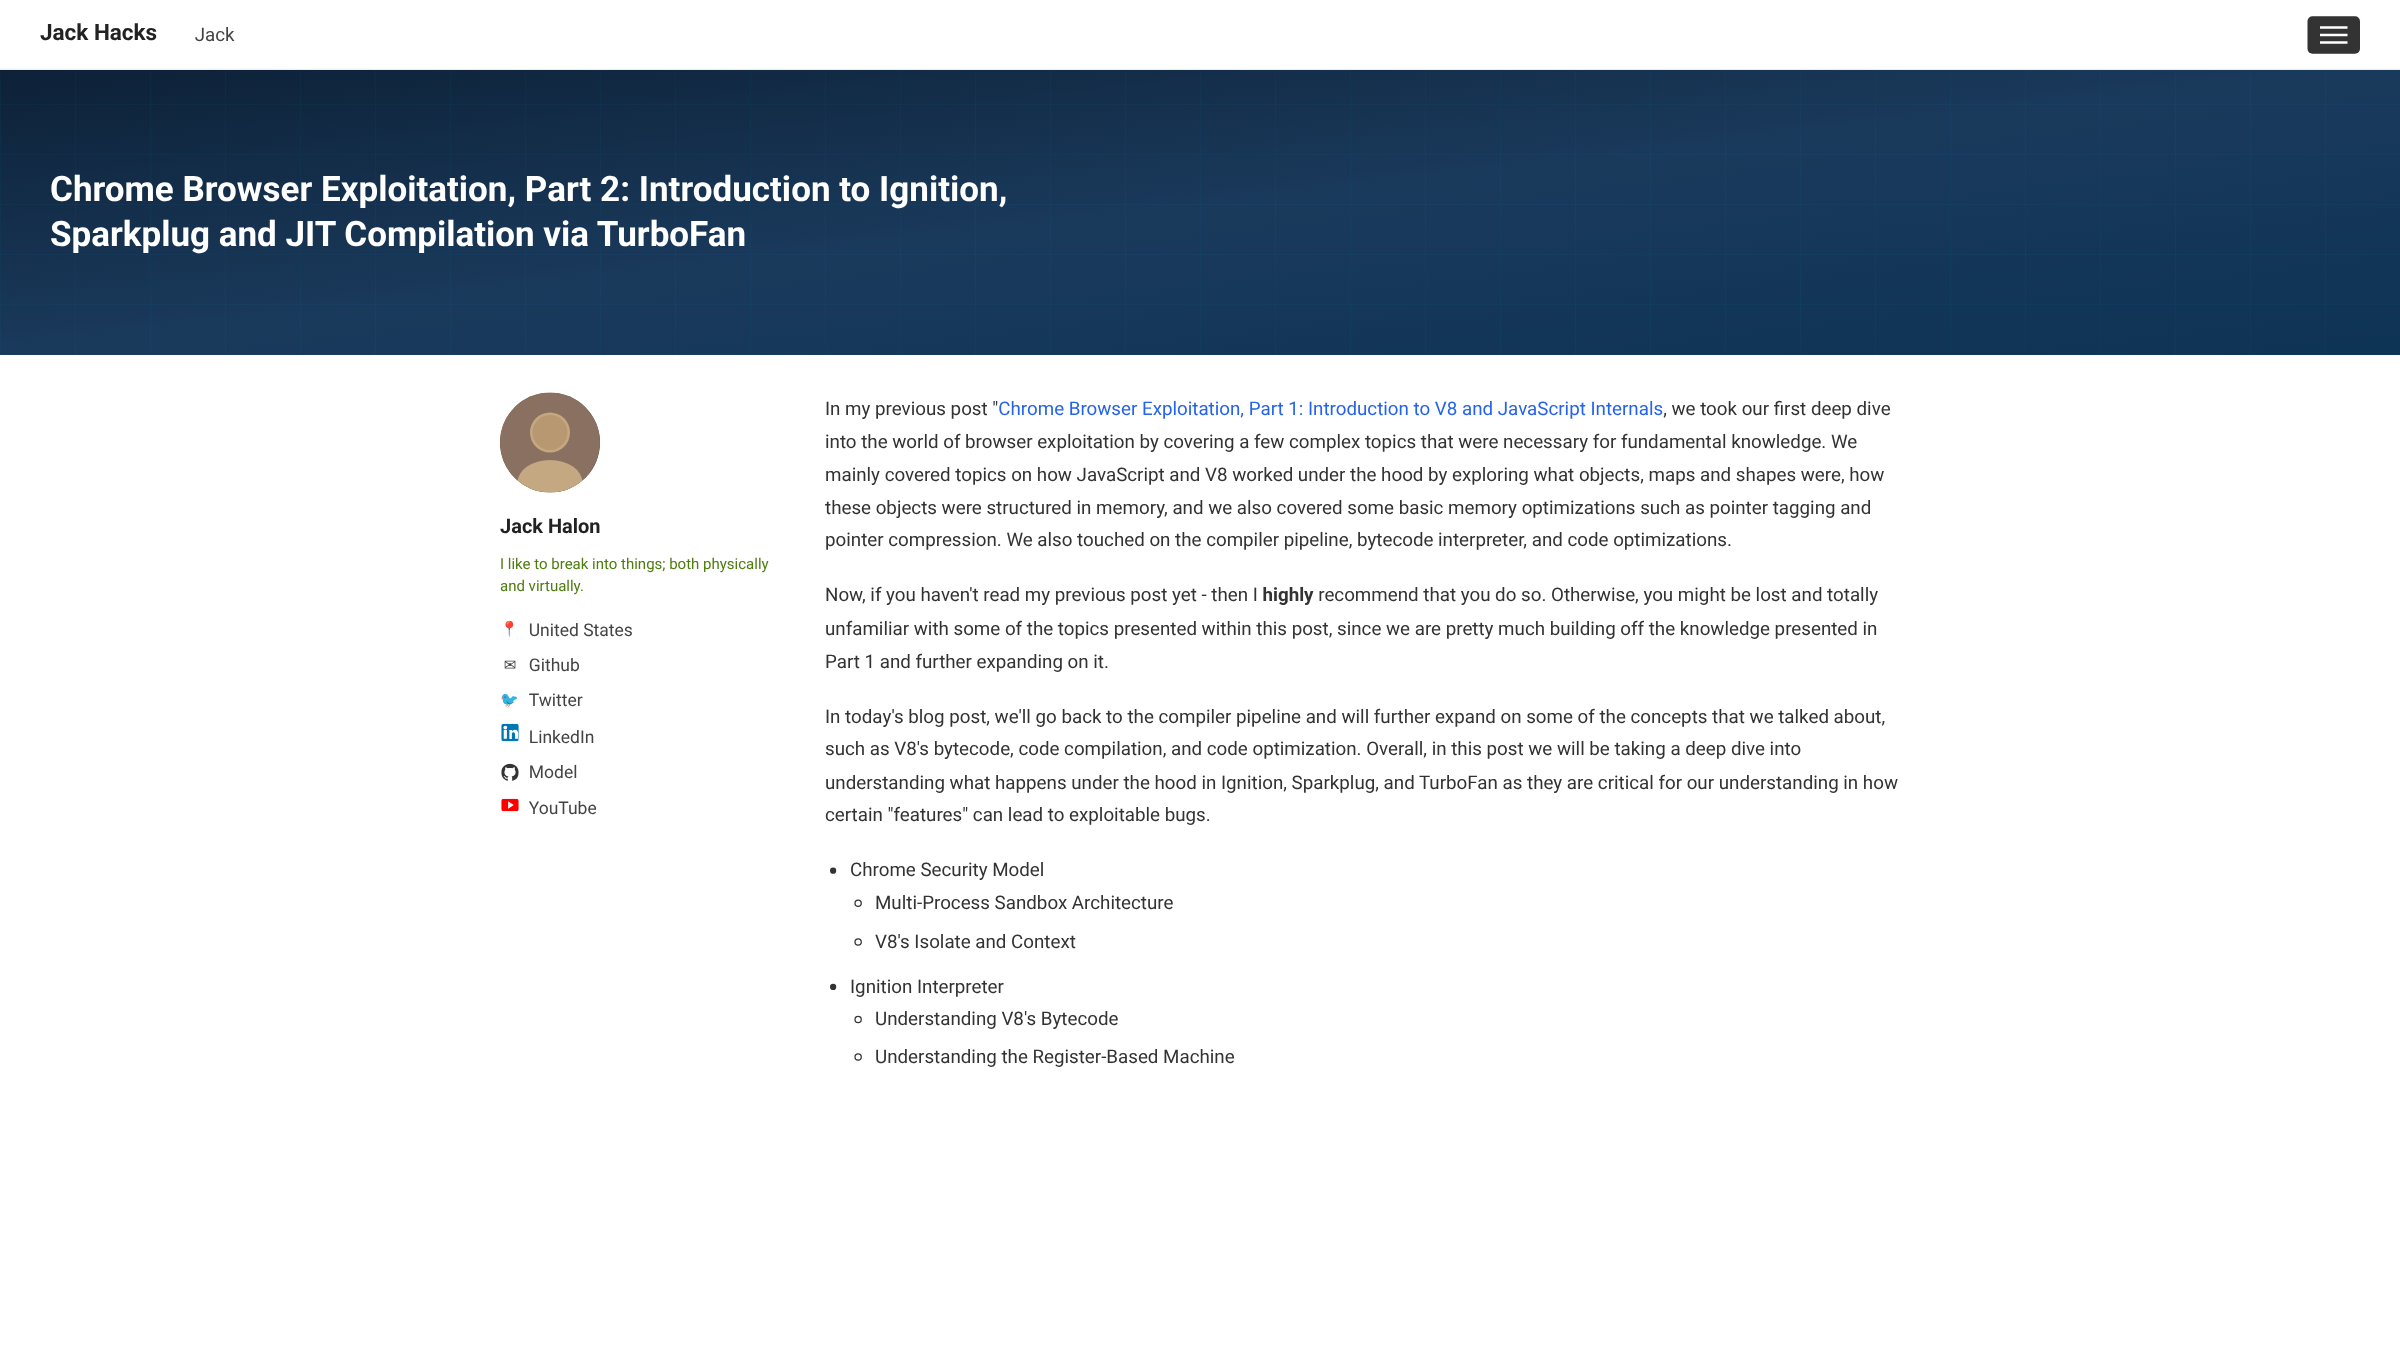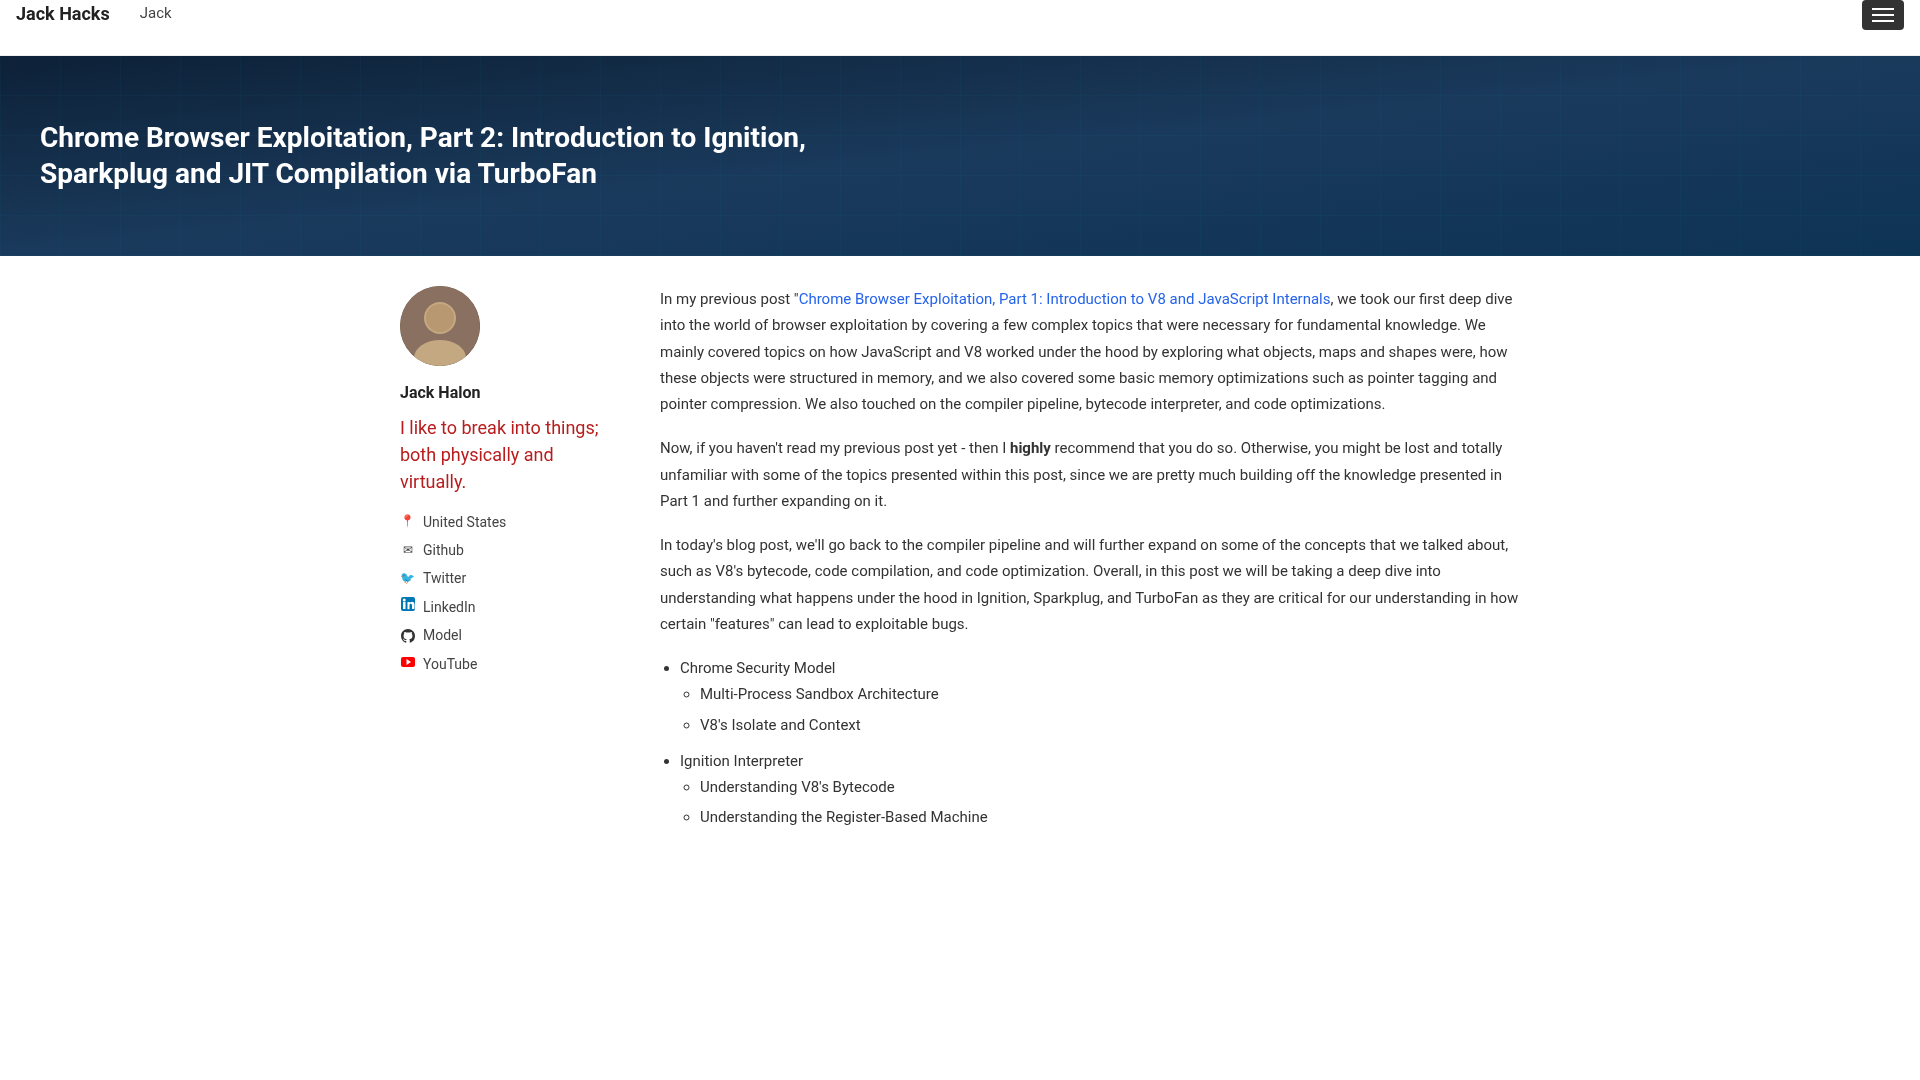--- a/index.html
+++ b/index.html
@@ -1,22 +1,22 @@
 <!DOCTYPE html>
 <html><head>
   <meta charset="utf-8">
   <style>
     * { margin: 0; padding: 0; box-sizing: border-box; }
     body { font-family: -apple-system, BlinkMacSystemFont, 'Segoe UI', Roboto, sans-serif; background: #fff; color: #333; font-size: 16px; line-height: 1.6; }
 
     
     .header {
       display: flex;
-      align-items: flex-start;
-      padding: 0 16px;
+      align-items: center;
+      padding: 0 32px;
       height: 56px;
       background: #fff;
       border-bottom: 1px solid #eee;
       position: relative;
       z-index: 10;
     }
     .header-title {
       font-weight: 700;
       font-size: 18px;
       color: #222;
@@ -41,21 +41,21 @@
     .header-menu-btn span {
       display: block;
       width: 22px;
       height: 2px;
       background: #fff;
     }
 
     
     .hero {
       position: relative;
-      height: 200px;
+      height: 228px;
       background: linear-gradient(to bottom right, #0d2137, #1a3a5c, #0d3355);
       overflow: hidden;
       display: flex;
       align-items: center;
       padding: 0 40px;
     }
     .hero::before {
       content: '';
       position: absolute;
       inset: 0;
@@ -111,22 +111,22 @@
       align-items: center;
       justify-content: center;
     }
     .author-name {
       font-weight: 700;
       font-size: 16px;
       margin-bottom: 8px;
       color: #222;
     }
     .author-bio {
-      font-size: 18px;
-      color: #b91c1c;
+      font-size: 12px;
+      color: #4d7c0f;
       margin-bottom: 16px;
       line-height: 1.5;
     }
     .sidebar-info-list {
       list-style: none;
       display: flex;
       flex-direction: column;
       gap: 6px;
     }
     .sidebar-info-item {

